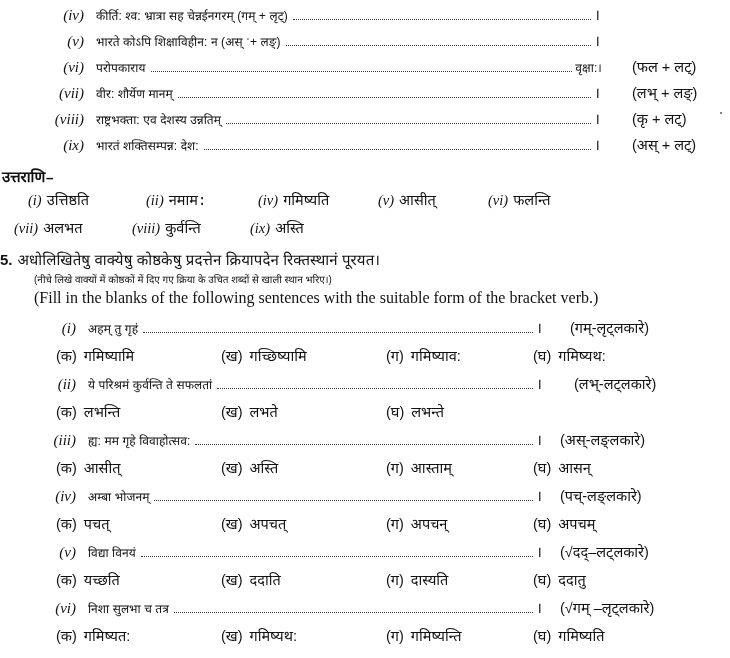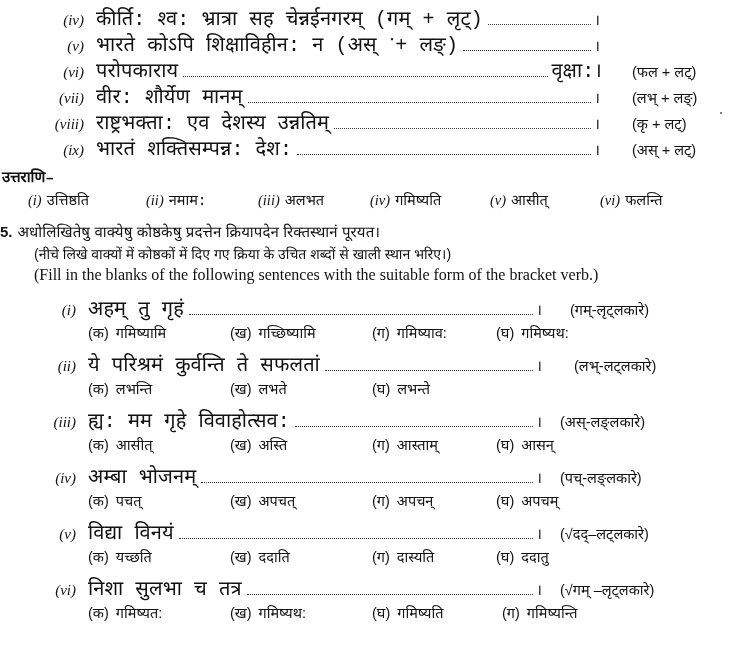--- a/index.html
+++ b/index.html
@@ -35,22 +35,22 @@
   .num {
     font-family: "Liberation Serif", "DejaVu Serif", serif;
     font-style: italic;
     font-size: 15px;
     text-align: right;
     white-space: nowrap;
     flex: 0 0 auto;
   }
 
   .dev {
-    font-family: Liberation Mono, monospace;
-    font-size: 20px;
+    font-family: Liberation Sans, sans-serif;
+    font-size: 12px;
     white-space: nowrap;
     letter-spacing: 0.1px;
   }
 
   .dev-bold {
     font-family: "Liberation Sans", "DejaVu Sans", sans-serif;
     font-weight: normal;
     font-size: 15px;
     letter-spacing: 0.1px;
   }
@@ -129,40 +129,41 @@
   }
   .q5-num {
     font-family: "Liberation Sans", "DejaVu Sans", sans-serif;
     font-weight: bold;
     font-size: 15px;
     padding-right: 5px;
   }
 
   .q5-hindi {
     font-family: "Liberation Sans", "DejaVu Sans", sans-serif;
-    font-size: 14px;
+    font-size: 10px;
     margin-left: 34px;
     margin-bottom: 3px;
   }
   .q5-english {
     font-family: "Liberation Serif", "DejaVu Serif", serif;
     font-size: 16px;
     margin-left: 34px;
     margin-bottom: 10px;
   }
 
   #section-b .q-row { height: 28px; }
   #section-b .num { width: 76px; padding-right: 12px; }
 
   .opts-row {
     display: flex;
     align-items: baseline;
     height: 28px;
-    padding-left: 88px;
-    box-sizing: border-box;
+    padding-left: 56px;
+    box-sizing: border-box;
+    gap: 23px;
   }
   .opt {
     font-family: "Liberation Sans", "DejaVu Sans", sans-serif;
     font-size: 14.5px;
     white-space: nowrap;
     flex: 0 0 auto;
   }
   .opt .ok { padding-right: 7px; }
   .opt-1 { width: 142px; }
   .opt-2 { width: 142px; }
@@ -253,34 +254,42 @@
 
     <div class="ans-head">उत्तराणि–</div>
 
     <div class="ans-row">
       <span class="ans-item" style="width:118px; padding-left:28px;">
         <span class="rn">(i)</span><span class="av">उत्तिष्ठति</span>
       </span>
       <span class="ans-item" style="width:112px;">
         <span class="rn">(ii)</span><span class="av">नमाम:</span>
       </span>
-      <span class="ans-item" style="width:112px;">
-        <span class="rn">(iii)</span><span class="av">अलभत</span>
-      </span>
       <span class="ans-item" style="width:120px;">
         <span class="rn">(iv)</span><span class="av">गमिष्यति</span>
       </span>
       <span class="ans-item" style="width:110px;">
         <span class="rn">(v)</span><span class="av">आसीत्</span>
       </span>
       <span class="ans-item">
         <span class="rn">(vi)</span><span class="av">फलन्ति</span>
       </span>
     </div>
 
+    <div class="ans-row">
+      <span class="ans-item" style="width:118px; padding-left:14px;">
+        <span class="rn">(vii)</span><span class="av">अलभत</span>
+      </span>
+      <span class="ans-item" style="width:118px;">
+        <span class="rn">(viii)</span><span class="av">कुर्वन्ति</span>
+      </span>
+      <span class="ans-item">
+        <span class="rn">(ix)</span><span class="av">अस्ति</span>
+      </span>
+    </div>
 
   </div>
 
   <div id="section-b">
 
     <div class="q5-head">
       <span class="q5-num">5.</span>
       <span class="dev-bold">अधोलिखितेषु वाक्येषु कोष्ठकेषु प्रदत्तेन क्रियापदेन रिक्तस्थानं पूरयत।</span>
     </div>
 
@@ -359,19 +368,19 @@
     <div class="q-row">
       <span class="num">(vi)</span>
       <span class="dev">निशा सुलभा च तत्र</span>
       <span class="dotted"></span>
       <span class="danda">।</span>
       <span class="b-col bracket indent-2">(√गम् –लृट्लकारे)</span>
     </div>
     <div class="opts-row">
       <span class="opt opt-1"><span class="ok">(क)</span><span>गमिष्यत:</span></span>
       <span class="opt opt-2"><span class="ok">(ख)</span><span>गमिष्यथ:</span></span>
+      <span class="opt opt-3"><span class="ok">(ग)</span><span>गमिष्यन्ति</span></span>
       <span class="opt opt-4"><span class="ok">(घ)</span><span>गमिष्यति</span></span>
-      <span class="opt opt-3"><span class="ok">(ग)</span><span>गमिष्यन्ति</span></span>
     </div>
 
   </div>
 
 </div>
 
 </body></html>

